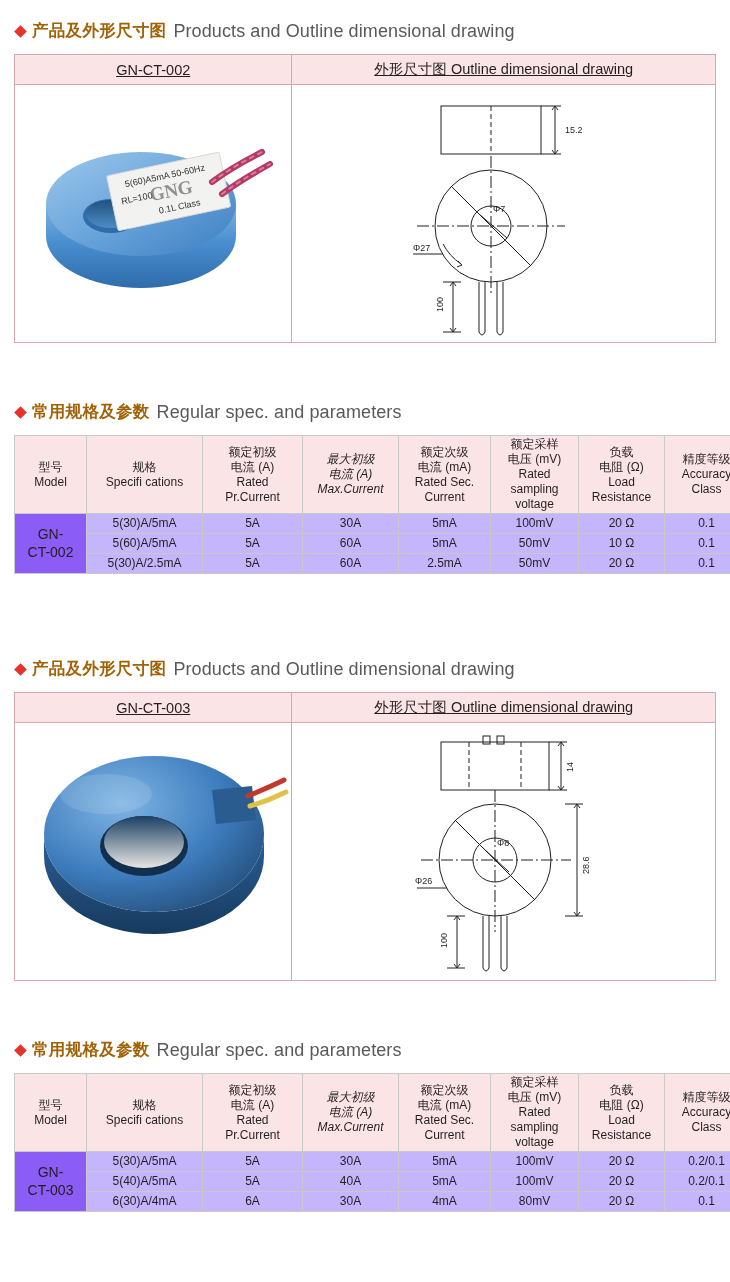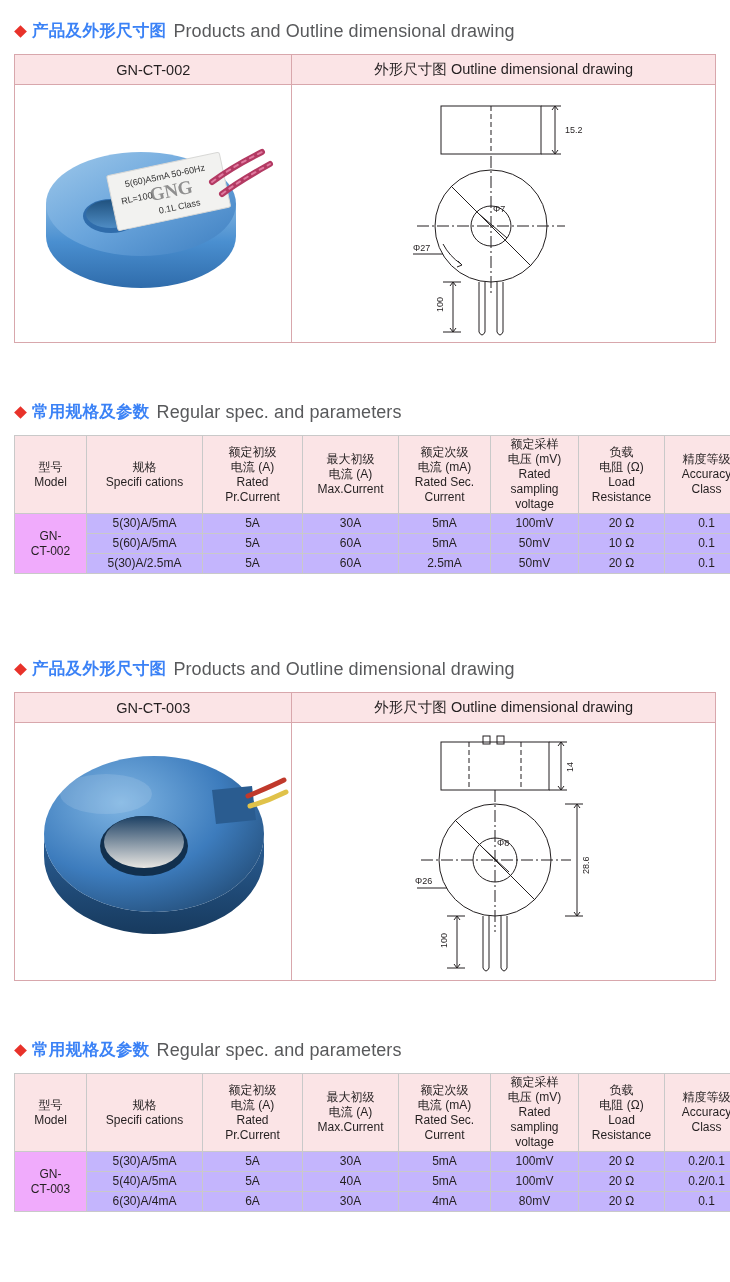--- a/index.html
+++ b/index.html
@@ -29,21 +29,21 @@
     margin: 6px 0 12px 2px;
   }
   .diamond {
     width: 9px; height: 9px;
     background: #e8322a;
     transform: rotate(45deg);
     flex: 0 0 auto;
     margin-top: 1px;
   }
   .sec-head .cn {
-    color: #3b82f6;
+    color: #a16207;
     font-size: 16.5px;
     font-weight: bold;
     letter-spacing: .3px;
   }
   .sec-head .en {
     color: #58595b;
     font-size: 18px;
     letter-spacing: .1px;
   }
 
@@ -57,20 +57,21 @@
   .prod-table td {
     border: 1px solid #d8a7ac;
     vertical-align: middle;
   }
   .prod-head {
     background: #fbe4e6;
     text-align: center;
     height: 30px;
     font-size: 14.5px;
     color: #231f20;
+    text-decoration: underline;
   }
   .col-left { width: 277px; }
   .col-right { width: 423px; margin-top: 48px; }
   .prod-body td { height: 255px; background: #ffffff; }
 
   .photo-cell, .draw-cell {
     position: relative;
     overflow: hidden;
   }
 
@@ -101,27 +102,27 @@
     background: #fbe4e6;
     height: 74px;
     font-size: 12px;
   }
   .spec-table tbody td {
     background: #c4b5fd;
     height: 20px;
     font-size: 12px;
   }
   .spec-table tbody td.model {
-    background: #f0abfc;
-    font-size: 12px;
+    background: #8b5cf6;
+    font-size: 14px;
   }
   .c0 { width: 72px; }
   .c1 { width: 116px; }
   .c2 { width: 100px; }
-  .c3 { width: 96px; }
+  .c3 { width: 96px; font-style: italic; }
   .c4 { width: 92px; }
   .c5 { width: 88px; margin-left: 45px; }
   .c6 { width: 86px; }
   .c7 { width: 84px; }
 
   .gap-lg { height: 52px; }
   .gap-md { height: 26px; }
 </style>
 </head>
 <body>

